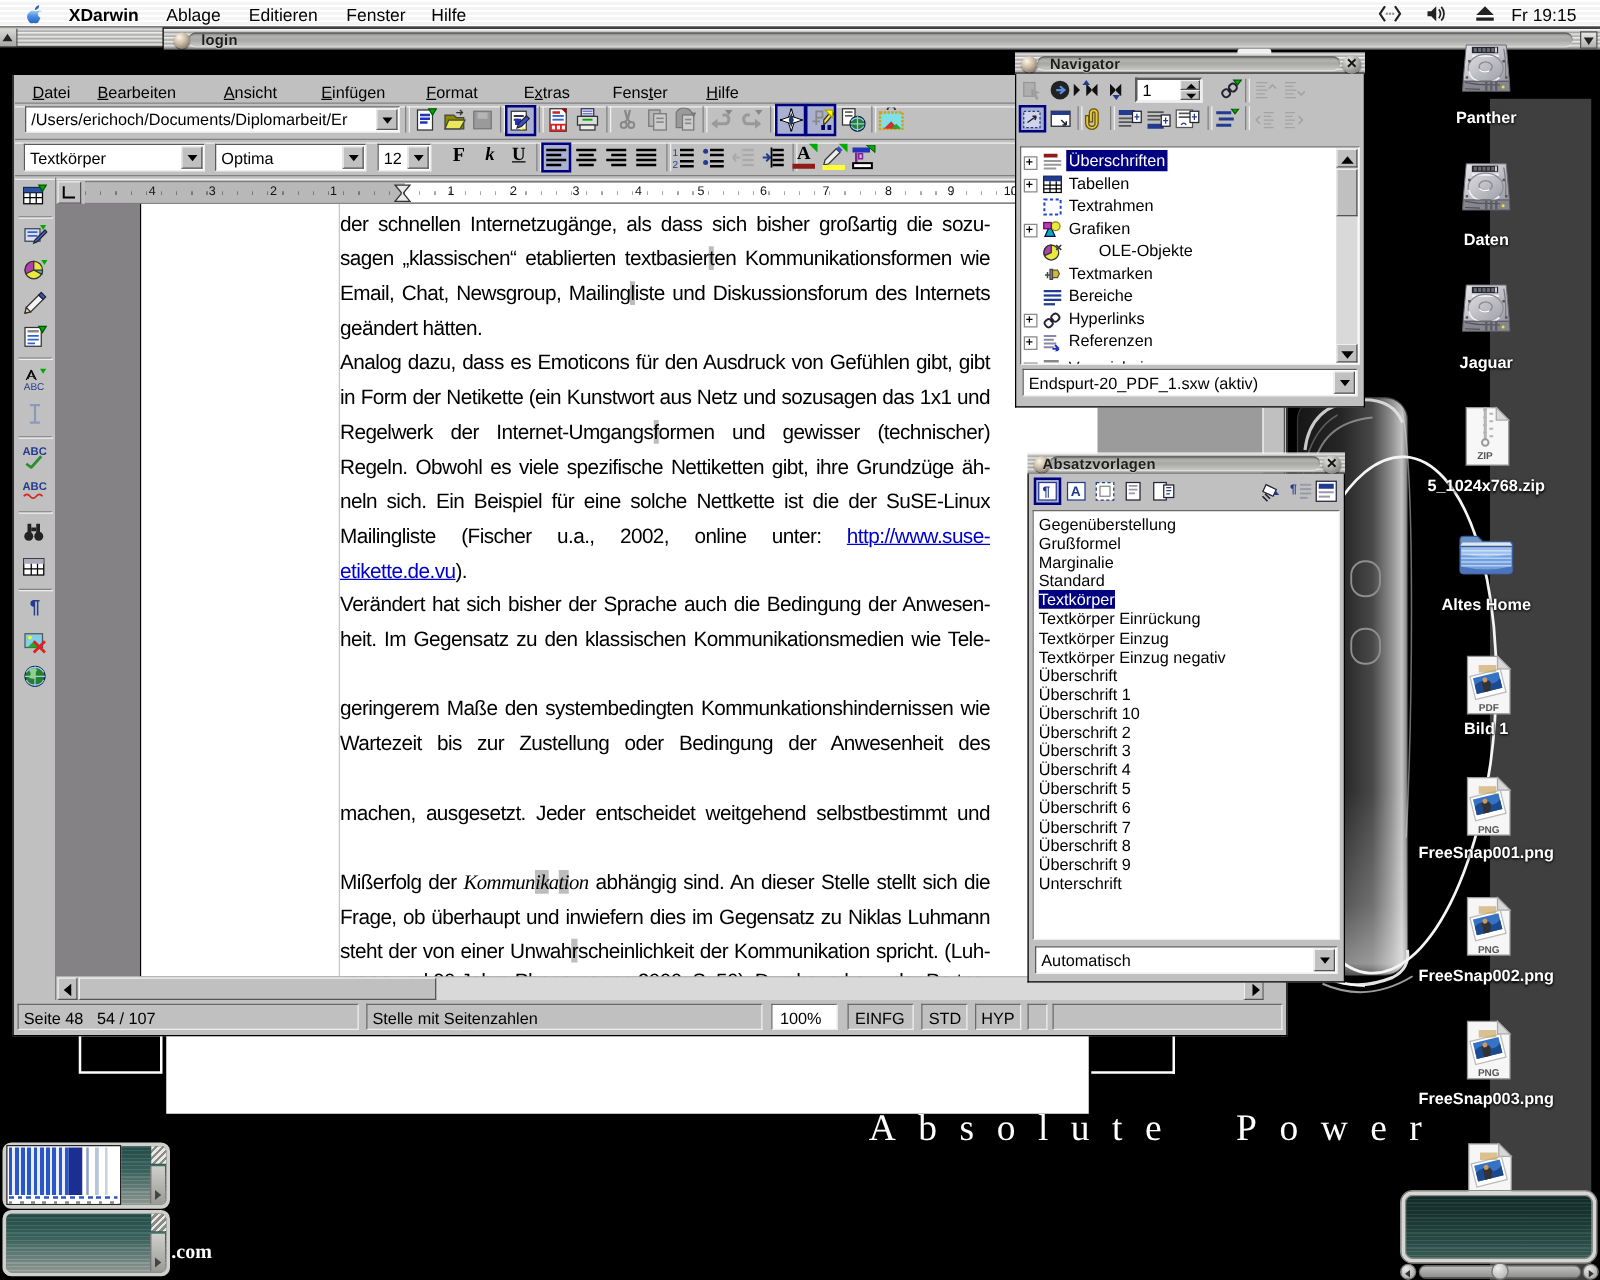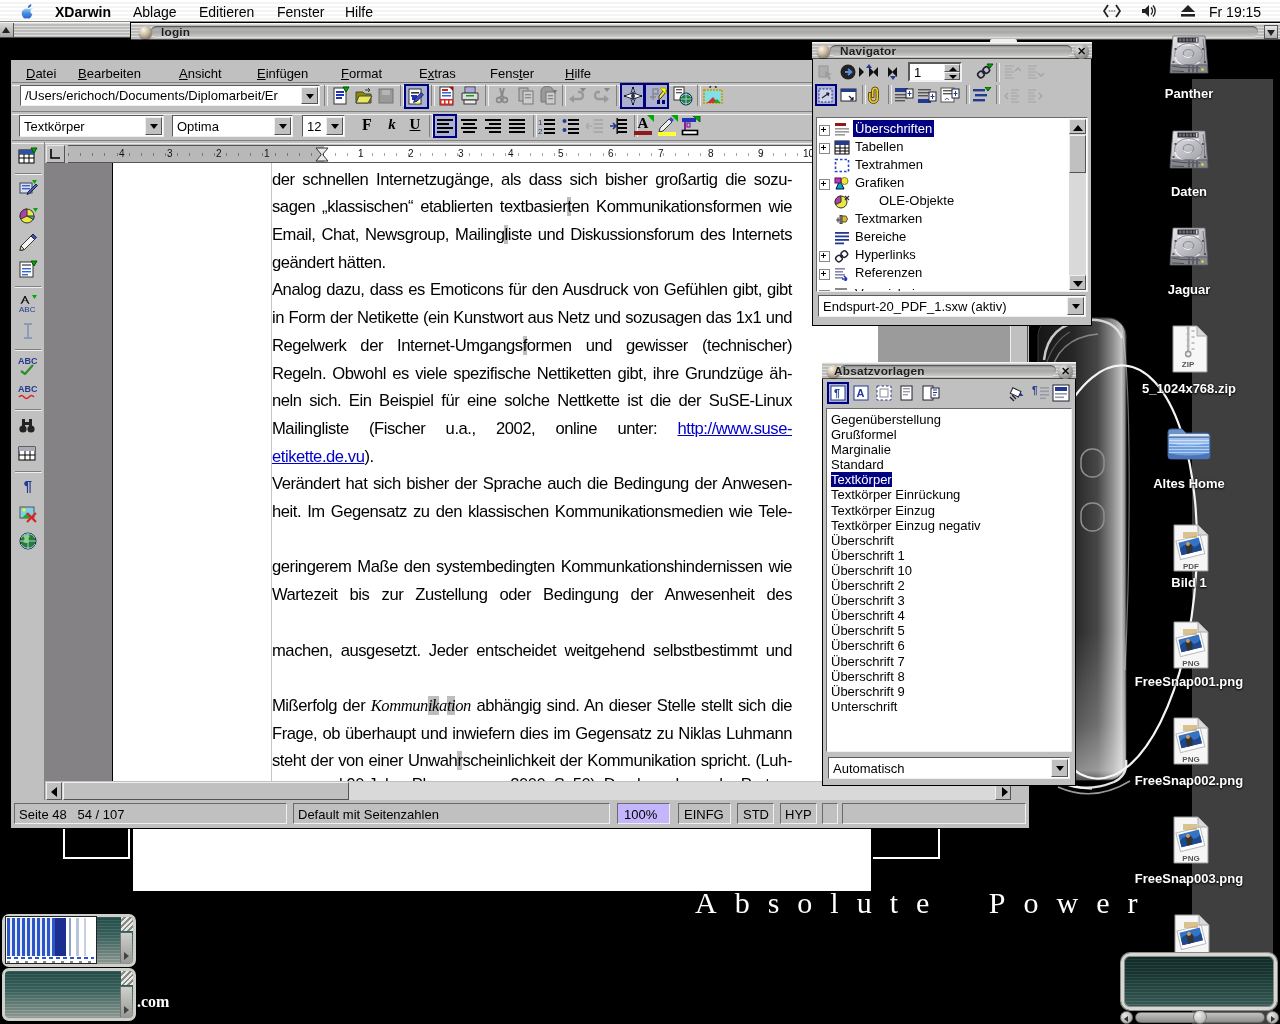--- a/index.html
+++ b/index.html
@@ -537,23 +537,23 @@
           <div class="arw" style="left:6px;top:4px;border-top:5px solid transparent;border-bottom:5px solid transparent;border-left:6px solid #000;"></div>
         </div>
     </div>
     <div class="abs" style="left:1001px;top:740px;width:17px;height:18px;background:#c0c0c0;"></div>
 
     <div id="status" class="abs" style="left:2px;top:760px;width:1016px;height:24px;font-size:13px;color:#000;">
       <div class="abs sunken" style="left:2px;top:1px;width:273px;height:21px;background:#c0c0c0;">
           <span style="position:absolute;left:4px;top:3px;">Seite 48&nbsp;&nbsp;&nbsp;54 / 107</span>
         </div>
       <div class="abs sunken" style="left:281px;top:1px;width:317px;height:21px;background:#c0c0c0;">
-          <span style="position:absolute;left:4px;top:3px;">Default mit Seitenzahlen</span>
-        </div>
-      <div class="abs sunken" style="left:605px;top:1px;width:53px;height:21px;background:#c4b5fd;">
+          <span style="position:absolute;left:4px;top:3px;">Stelle mit Seitenzahlen</span>
+        </div>
+      <div class="abs sunken" style="left:605px;top:1px;width:53px;height:21px;background:#ffffff;">
           <span style="position:absolute;left:6px;top:3px;">100%</span>
         </div>
       <div class="abs sunken" style="left:666px;top:1px;width:53px;height:21px;background:#c0c0c0;">
           <span style="position:absolute;left:5px;top:3px;">EINFG</span>
         </div>
       <div class="abs sunken" style="left:725px;top:1px;width:37px;height:21px;background:#c0c0c0;">
           <span style="position:absolute;left:5px;top:3px;">STD</span>
         </div>
       <div class="abs sunken" style="left:768px;top:1px;width:37px;height:21px;background:#c0c0c0;">
           <span style="position:absolute;left:4px;top:3px;">HYP</span>

